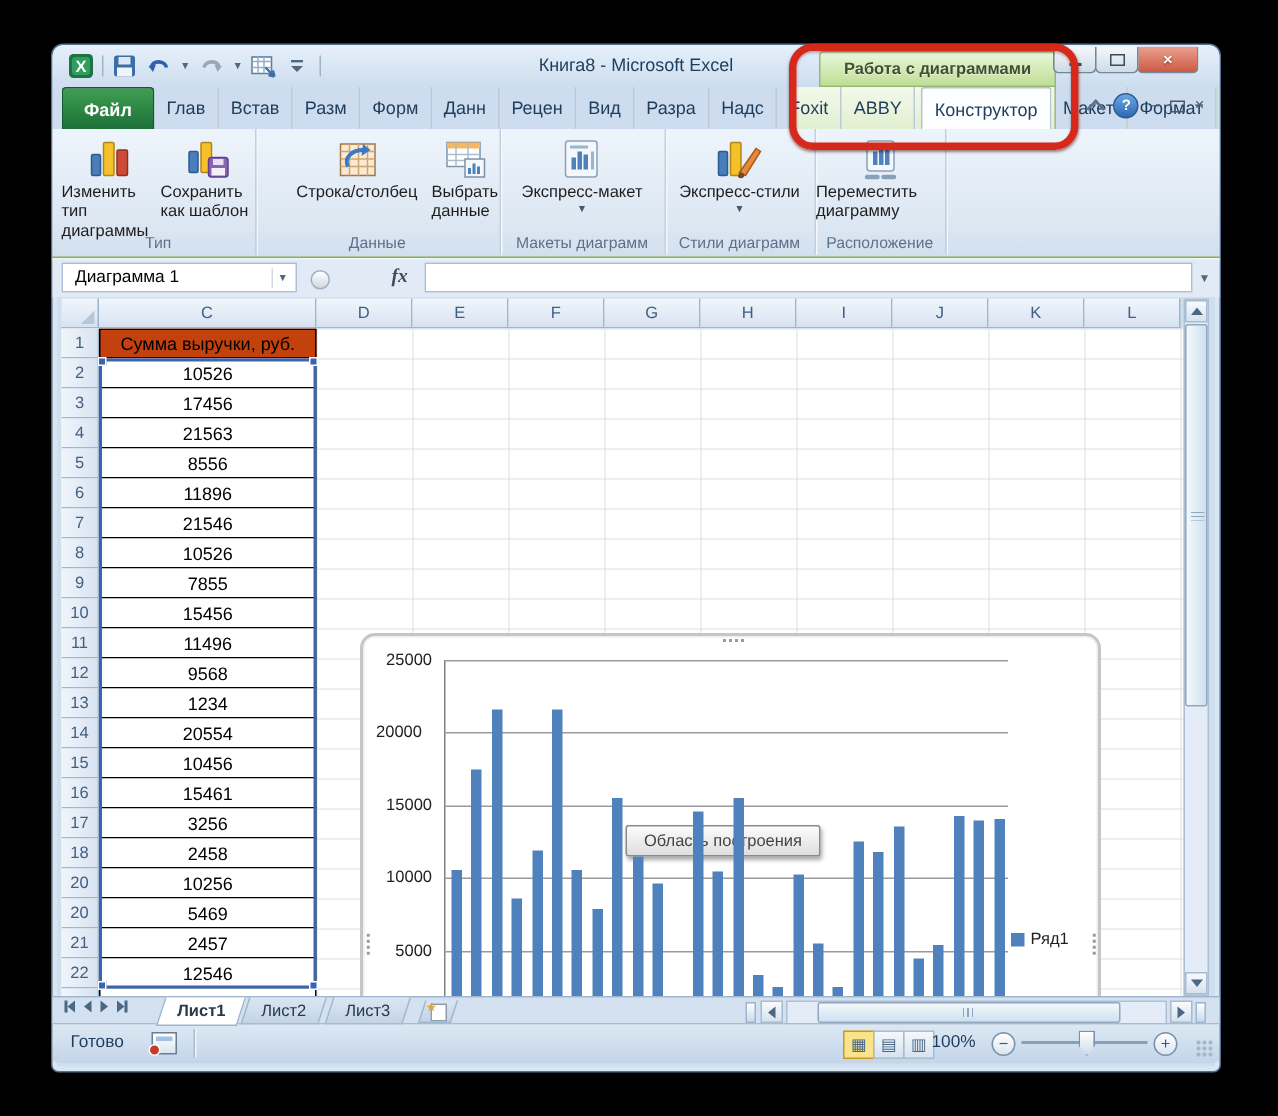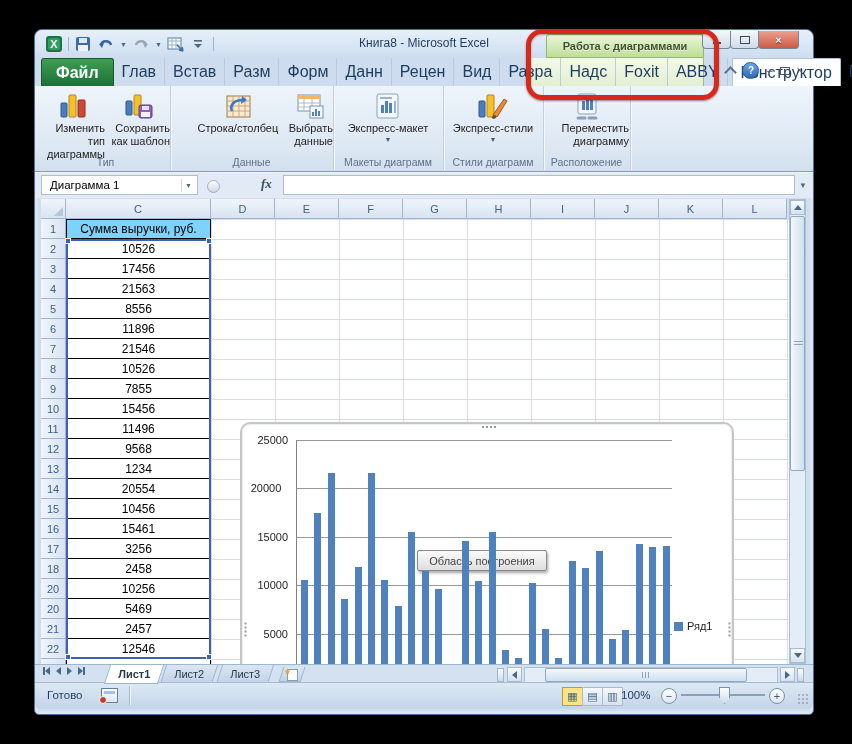--- a/index.html
+++ b/index.html
@@ -24,40 +24,40 @@
     background:linear-gradient(#f5f8fb,#cfdbe8);display:flex;align-items:center;justify-content:center;margin-left:-1px;}
   .winbtn.close{width:39px;background:linear-gradient(#eba08f,#ce5a45);}
   .glyph-min{width:8px;height:2px;background:#3a4b5c;margin-top:6px;}
   .glyph-max{width:8px;height:6px;border:1px solid #3a4b5c;background:transparent;}
   .glyph-x{color:#fff;font-size:11px;font-weight:bold;text-shadow:0 1px 1px #7c2014;}
   
   #tabrow{position:absolute;left:0;top:28px;width:100%;height:28px;background:#cddcee;}
   #ctx-tab-bg{position:absolute;left:494px;top:0;width:173px;height:28px;background:linear-gradient(#f2f9e9,#e2efd2);
     border-left:1px solid #9bbf74;border-right:1px solid #9bbf74;}
   .tabs-flex{position:absolute;left:6px;top:0;height:28px;display:flex;align-items:stretch;}
-  .tab{padding:0 8px;display:flex;align-items:center;font-size:16px;color:#1e3c5c;border-right:1px solid #bccadb;}
+  .tab{padding:0 8px;display:flex;align-items:center;font-size:12px;color:#1e3c5c;border-right:1px solid #bccadb;}
   .tab.file{background:linear-gradient(#3f9e52,#1c7038);color:#fff;font-weight:bold;border-radius:3px 3px 0 0;
     border:1px solid #16592c;border-bottom:none;padding:0 14px;}
   .tab.ctx{border-right:1px solid #c2d4ac;}
   .tab.selected{background:#fdfeff;border:1px solid #b4c3d2;border-bottom:none;border-radius:2px 2px 0 0;color:#1e3c5c;}
   #ribbon-right-icons{position:absolute;right:10px;top:32px;display:flex;align-items:center;gap:7px;}
   .chev-up{width:7px;height:7px;border-left:2px solid #5a748f;border-top:2px solid #5a748f;transform:rotate(45deg);margin-top:3px;}
   .help-circ{width:15px;height:15px;border-radius:50%;background:linear-gradient(#6aa7e8,#2f6ab0);color:#fff;
     font-size:10px;font-weight:bold;display:flex;align-items:center;justify-content:center;border:1px solid #275a95;}
   .wb-glyph{color:#4a5a6a;font-size:11px;line-height:11px;}
   .wb-box{width:8px;height:6px;border:1px solid #4a5a6a;}
   
   #ribbon{position:absolute;left:0;top:56px;width:100%;height:85px;
     background:linear-gradient(#eef4fb,#dde8f3 70%,#d2e0ee);border-bottom:1px solid #86b050;}
   .rgroup{position:absolute;top:0;height:84px;border-right:1px solid #c3cfde;box-shadow:1px 0 0 #f3f7fb;}
   .rgroup-label{position:absolute;left:0;right:0;bottom:2px;text-align:center;font-size:10.5px;color:#61708a;}
   .rgroup-body{position:absolute;left:0;top:2px;right:0;bottom:16px;display:flex;justify-content:center;align-items:flex-start;gap:2px;}
   .big-btn{display:flex;flex-direction:column;align-items:center;padding-top:2px;border-radius:3px;}
   .big-btn .ico{height:32px;display:flex;align-items:center;justify-content:center;}
-  .big-btn .lbl{font-size:11px;line-height:13px;text-align:right;color:#1e1e1e;white-space:normal;}
+  .big-btn .lbl{font-size:11px;line-height:13px;text-align:left;color:#1e1e1e;white-space:normal;}
   .big-btn .drop{font-size:7px;color:#4a5a6a;margin-top:1px;}
   
   #fbar{position:absolute;left:0;top:142px;width:100%;height:25px;background:#e1eaf5;border-top:1px solid #f0f5fa;}
   #namebox{position:absolute;left:6px;top:2px;width:157px;height:20px;background:#fff;border:1px solid #aebfd4;
     font-size:11.5px;color:#000;display:flex;align-items:center;padding-left:8px;box-sizing:border-box;}
   #namebox .nb-drop{position:absolute;right:2px;top:3px;width:13px;height:13px;font-size:7px;color:#51687e;
     display:flex;align-items:center;justify-content:center;border-left:1px solid #d0dae6;}
   .fx-circle{position:absolute;left:172px;top:7px;width:11px;height:11px;border-radius:50%;
     background:linear-gradient(#fff,#cfd8e2);border:1px solid #9fb0c2;}
   #fx{position:absolute;left:226px;top:3px;font-family:"Liberation Serif","DejaVu Serif",serif;
@@ -413,21 +413,21 @@
         <div class="rowhead">16</div>
         <div class="rowhead">17</div>
         <div class="rowhead">18</div>
         <div class="rowhead">20</div>
         <div class="rowhead">20</div>
         <div class="rowhead">21</div>
         <div class="rowhead">22</div>
         <div class="rowhead">23</div>
       </div>
     <div id="c-col">
-        <div class="c-cell hdr" style="background: #7dd3fc;">Сумма выручки, руб.</div>
+        <div class="c-cell hdr" style="background: #c2410c;">Сумма выручки, руб.</div>
         <div class="c-cell">10526</div>
         <div class="c-cell">17456</div>
         <div class="c-cell">21563</div>
         <div class="c-cell">8556</div>
         <div class="c-cell">11896</div>
         <div class="c-cell">21546</div>
         <div class="c-cell">10526</div>
         <div class="c-cell">7855</div>
         <div class="c-cell">15456</div>
         <div class="c-cell">11496</div>

